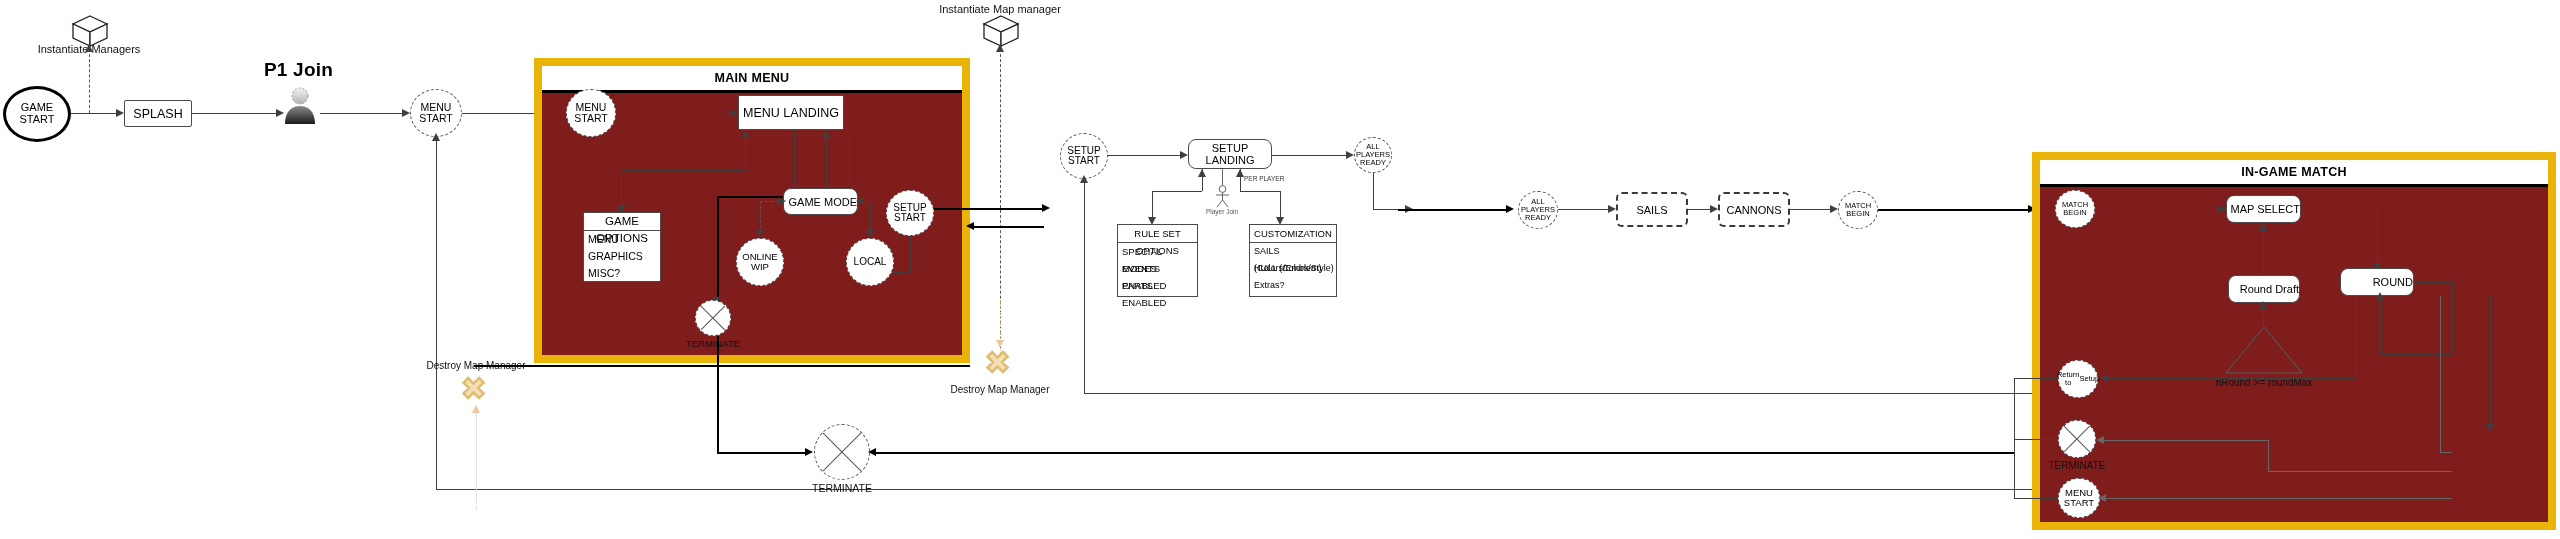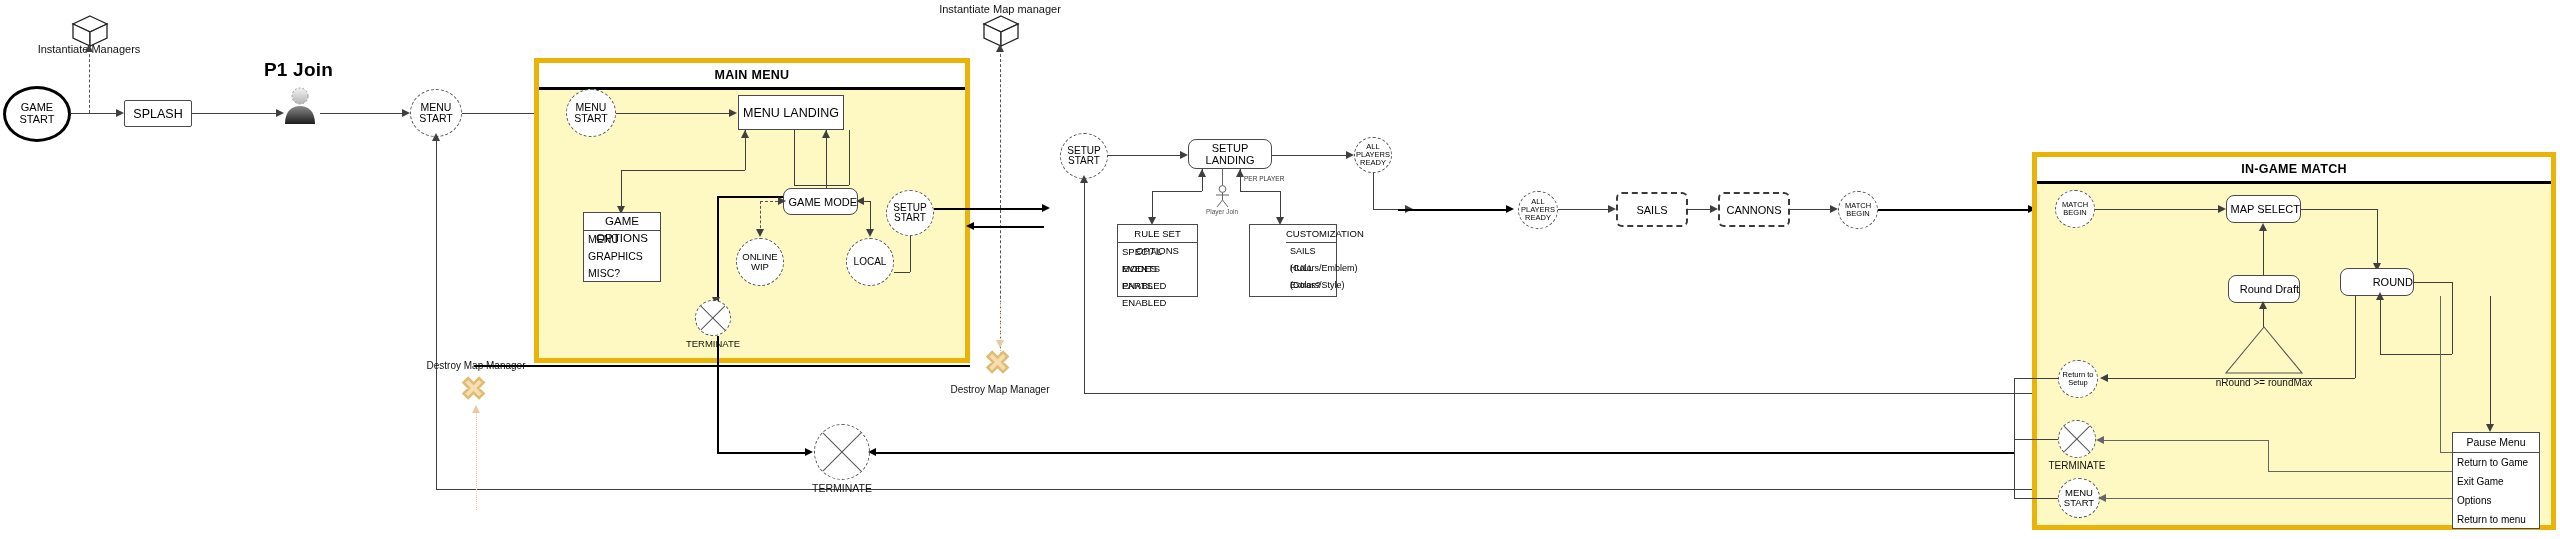--- a/index.html
+++ b/index.html
@@ -5,21 +5,21 @@
   html,body{margin:0;padding:0;background:#ffffff;}
   body{font-family:"Liberation Sans", sans-serif;color:#000;}
   #canvas{position:relative;width:2560px;height:539px;background:#fff;overflow:hidden;}
 
   
   .abs{position:absolute;box-sizing:border-box;}
   .lbl{position:absolute;font-size:13px;color:#111;white-space:nowrap;}
   .lbl.center{transform:translateX(-50%);text-align:center;}
 
   
-  .lane{position:absolute;border:5px solid #eab308;background:#fef9c3;box-sizing:border-box;}
+  .lane{position:absolute;border:8px solid #eab308;background:#7f1d1d;box-sizing:border-box;}
   .lane-title{position:absolute;left:0;right:0;top:0;height:24px;line-height:24px;
               text-align:center;font-size:12.5px;font-weight:bold;letter-spacing:.3px;
               border-bottom:3px solid #000;background:#fff;}
 
   
   .rect{position:absolute;border:1.5px solid #4a4a4a;background:#fff;
         display:flex;align-items:center;justify-content:center;
         font-size:12.5px;text-align:center;box-sizing:border-box;}
   .rect.rounded{border-radius:8px;justify-content:flex-end;}
   .rect.dashed{border-style:dashed;border-width:2px;border-color:#3a3a3a;border-radius:6px;}
@@ -281,21 +281,21 @@
   <div class="ar d" style="left:1276px;top:217px;"></div>
   <div class="lbl" style="left:1244px;top:175px;font-size:6.5px;color:#333;">PER PLAYER</div>
 
   <div class="listbox" style="left:1117px;top:224px;width:81px;height:73px;">
     <div class="lhead" style="font-size:9.5px;">RULE SET OPTIONS</div>
     <div class="lrow" style="font-size:9.5px;">SPECIAL MODES</div>
     <div class="lrow" style="font-size:9.5px;">EVENTS ENABLED</div>
     <div class="lrow" style="font-size:9.5px;">PARTS ENABLED</div>
   </div>
 
-  <div class="listbox" style="left:1249px;top:224px;width:88px;height:73px;padding-left:36px;">
+  <div class="listbox" style="left:1249px;top:224px;width:88px;height:73px;">
     <div class="lhead" style="font-size:9.5px;">CUSTOMIZATION</div>
     <div class="lrow" style="font-size:9px;">SAILS (Colors/Emblem)</div>
     <div class="lrow" style="font-size:9px;">HULL (Colors/Style)</div>
     <div class="lrow" style="font-size:9px;">Extras?</div>
   </div>
 
   <div class="h" style="left:1272px;top:155px;width:76px;"></div>
   <div class="ar r" style="left:1346px;top:151px;"></div>
 
   <div class="circ dash" style="left:1354px;top:137px;width:38px;height:36px;flex-direction:column;">
@@ -388,43 +388,36 @@
   <div class="h" style="left:2414px;top:282px;width:38px;"></div>
   <div class="v" style="left:2452px;top:282px;height:72px;"></div>
   <div class="h" style="left:2380px;top:354px;width:72px;"></div>
   <div class="v" style="left:2380px;top:296px;height:58px;"></div>
   <div class="ar u" style="left:2376px;top:292px;"></div>
 
   <div class="v" style="left:2355px;top:296px;height:82px;"></div>
   <div class="h" style="left:2104px;top:378px;width:251px;"></div>
   <div class="ar l" style="left:2100px;top:374px;"></div>
 
-  <div class="circ dash" style="left:2058px;top:360px;width:40px;height:38px;flex-direction:column;">
+  <div class="circ dash" style="left:2058px;top:360px;width:40px;height:38px;flex-direction:row;">
     <span class="tiny">Return to</span>
     <span class="tiny">Setup</span>
   </div>
 
   <div class="term" style="left:2058px;top:420px;width:38px;height:38px;"></div>
   <div class="lbl center" style="left:2077px;top:460px;font-size:10px;">TERMINATE</div>
 
   <div class="circ dash" style="left:2058px;top:478px;width:42px;height:40px;font-size:9.5px;flex-direction:column;">
     <span>MENU</span>
     <span>START</span>
   </div>
 
   <div class="v" style="left:2490px;top:296px;height:132px;"></div>
   <div class="ar d" style="left:2486px;top:424px;"></div>
 
-  <div class="listbox" style="left:2452px;top:432px;width:88px;height:97px;">
-    <div class="lhead" style="height:19px;line-height:19px;font-size:10.5px;">Pause Menu</div>
-    <div class="lrow" style="height:19px;line-height:19px;font-size:10px;">Return to Game</div>
-    <div class="lrow" style="height:19px;line-height:19px;font-size:10px;">Exit Game</div>
-    <div class="lrow" style="height:19px;line-height:19px;font-size:10px;">Options</div>
-    <div class="lrow" style="height:19px;line-height:19px;font-size:10px;">Return to menu</div>
-  </div>
 
   <div class="h thin" style="left:2440px;top:452px;width:12px;"></div>
   <div class="v thin" style="left:2440px;top:296px;height:156px;"></div>
 
   <div class="h thin" style="left:2268px;top:471px;width:184px;"></div>
   <div class="v thin" style="left:2268px;top:440px;height:31px;"></div>
   <div class="h thin" style="left:2100px;top:440px;width:168px;"></div>
   <div class="ar l" style="left:2096px;top:436px;border-right-color:#666;"></div>
 
   <div class="h thin" style="left:2102px;top:498px;width:350px;"></div>

